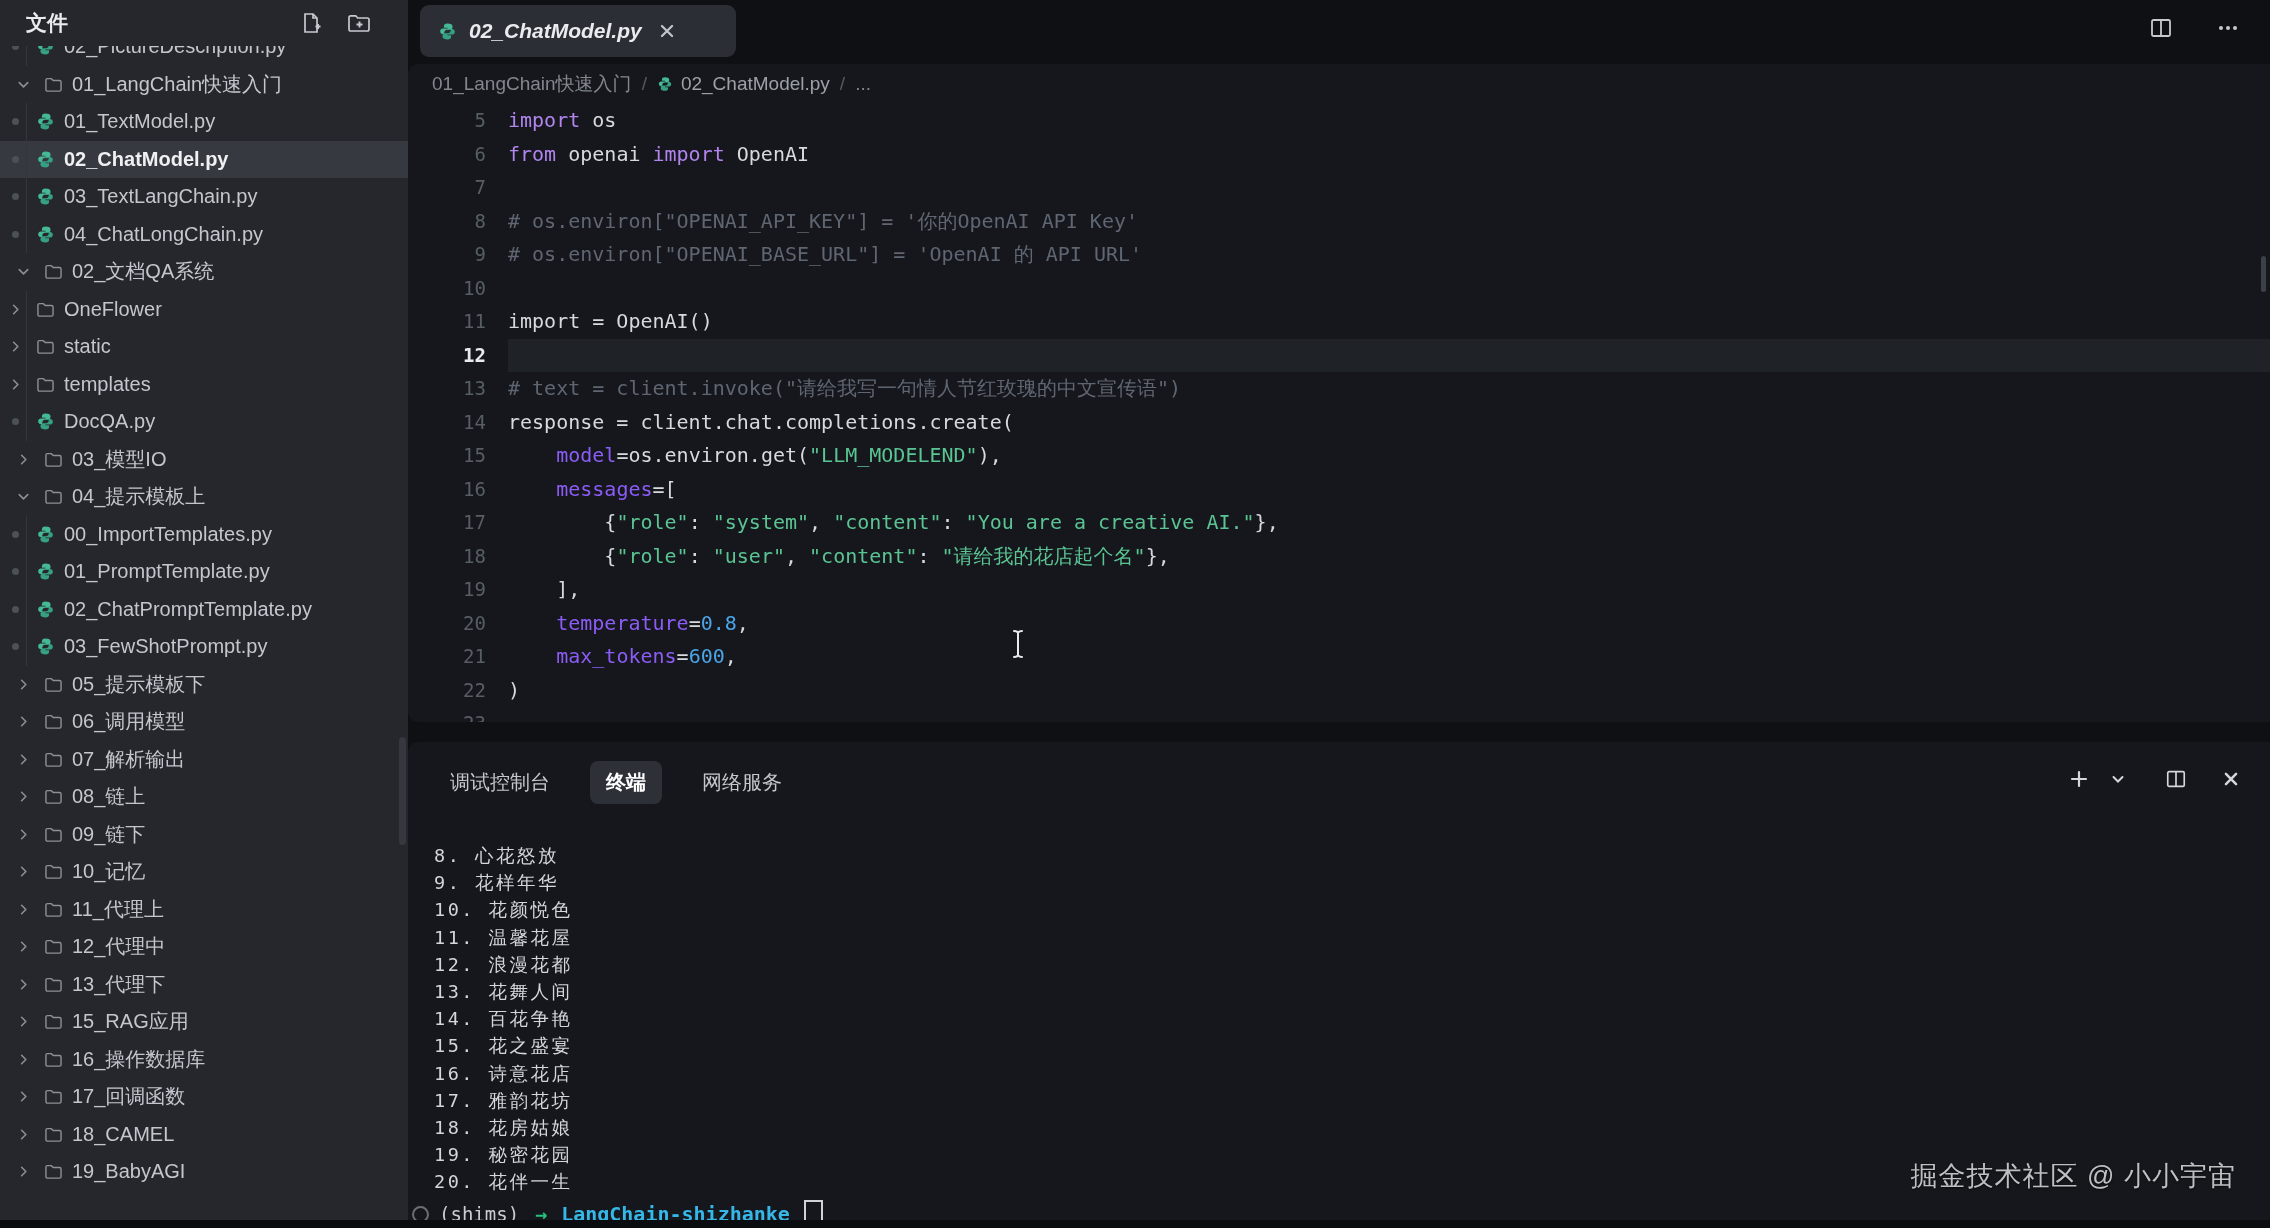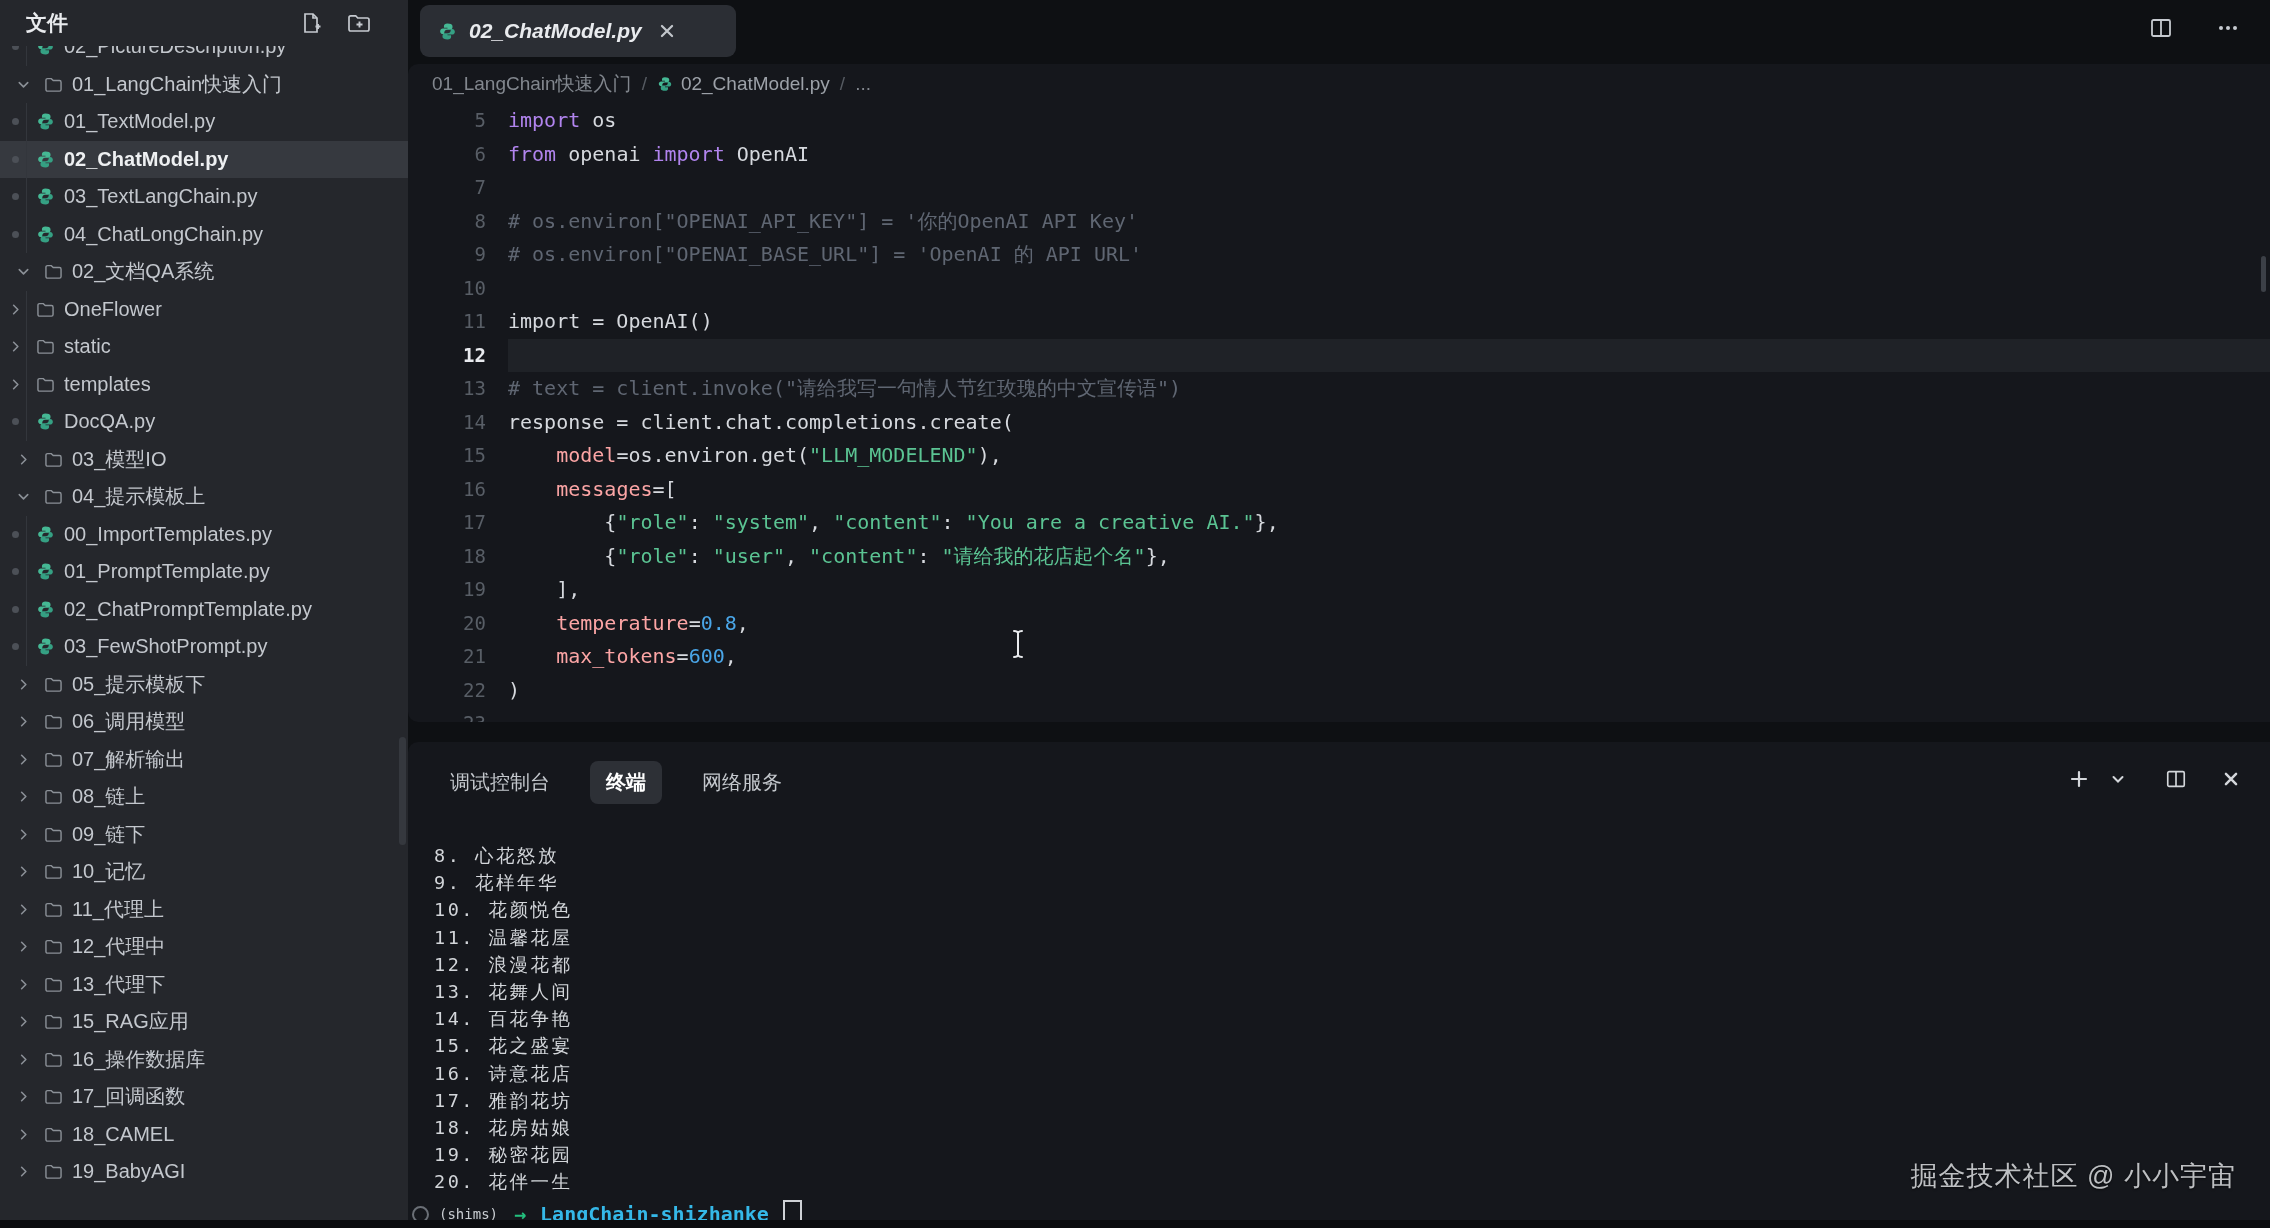--- a/index.html
+++ b/index.html
@@ -42,36 +42,36 @@
   .bc-sep{color:#565b62;}
   .bc-file{color:#9ca1a8;display:flex;align-items:center;gap:8px;}
   .code-area{position:absolute;left:0;top:40px;right:0;bottom:0;
              font-family:"DejaVu Sans Mono","Liberation Mono",monospace;}
   .code-line{display:flex;align-items:stretch;height:33.5px;}
   .gutter{width:100px;flex:none;text-align:right;padding-right:22px;color:#585e66;font-size:19px;line-height:33.5px;box-sizing:border-box;}
   .code-line.cur .gutter{color:#e8eaee;font-weight:700;}
   .ctext{flex:1;white-space:pre;font-size:20px;line-height:33.5px;color:#d6d9de;}
   .code-line.cur .ctext{background:#1f2227;}
   .tk-kw{color:#b184ee;} .tk-pl{color:#d6d9de;} .tk-cm{color:#5f6672;}
-  .tk-st{color:#5bc493;} .tk-pa{color:#fca5a5;} .tk-nu{color:#4aa6e8;margin-top:20px;}
+  .tk-st{color:#5bc493;} .tk-pa{color:#8b5cf6;} .tk-nu{color:#4aa6e8;margin-top:20px;}
   .ed-scrollthumb{position:absolute;right:4px;top:192px;width:5px;height:36px;border-radius:3px;background:#3c4047;}
   .ibeam{position:absolute;left:602px;top:565px;color:#e8eaed;}
 
   
   .terminal-card{position:absolute;left:0;top:742px;right:0;height:478px;background:#15171c;border-radius:10px 0 0 0;overflow:hidden;}
   .ptabs{display:flex;align-items:center;gap:24px;padding:18px 0 0 26px;height:44px;}
   .ptab{color:#c3c7cc;font-size:20px;padding:8px 16px;border-radius:8px;cursor:pointer;white-space:nowrap;}
   .ptab.active{background:#2d3036;color:#ffffff;font-weight:700;}
   .panel-actions{position:absolute;right:24px;top:26px;display:flex;align-items:center;gap:8px;color:#d4d7db;}
   .panel-actions .abtn{cursor:pointer;display:flex;align-items:center;padding:0 6px;}
   .term-out{margin:38px 4px 0 26px;font-family:"DejaVu Sans Mono","Liberation Mono",monospace;}
   .term-line{height:27.2px;font-size:18.5px;line-height:27.2px;color:#d3d6da;white-space:pre;letter-spacing:2.5px;}
   .prompt{display:flex;align-items:center;margin:4px 0 0 4px;font-family:"DejaVu Sans Mono","Liberation Mono",monospace;height:30px;}
   .p-circle{width:13px;height:13px;border:2px solid #6a6f76;border-radius:50%;margin-right:10px;flex:none;}
-  .p-env{color:#c9cdd2;font-size:14px;}
+  .p-env{color:#c9cdd2;font-size:19px;}
   .p-arrow{color:#23c07e;font-size:20px;font-weight:700;margin:0 14px 0 16px;}
   .p-path{color:#35b8e8;font-size:20px;font-weight:700;}
   .p-cursor{width:15px;height:25px;border:2px solid #cfd2d6;margin-left:14px;}
   .watermark{position:absolute;right:34px;bottom:26px;color:#bdbfc2;font-size:27px;letter-spacing:1px;
              text-shadow:0 1px 2px rgba(0,0,0,.6);}
 
   .bottom-strip{position:absolute;left:0;bottom:0;width:100%;height:8px;background:#0b0c0f;}
   .ic{display:block;}
 </style>
 </head>

